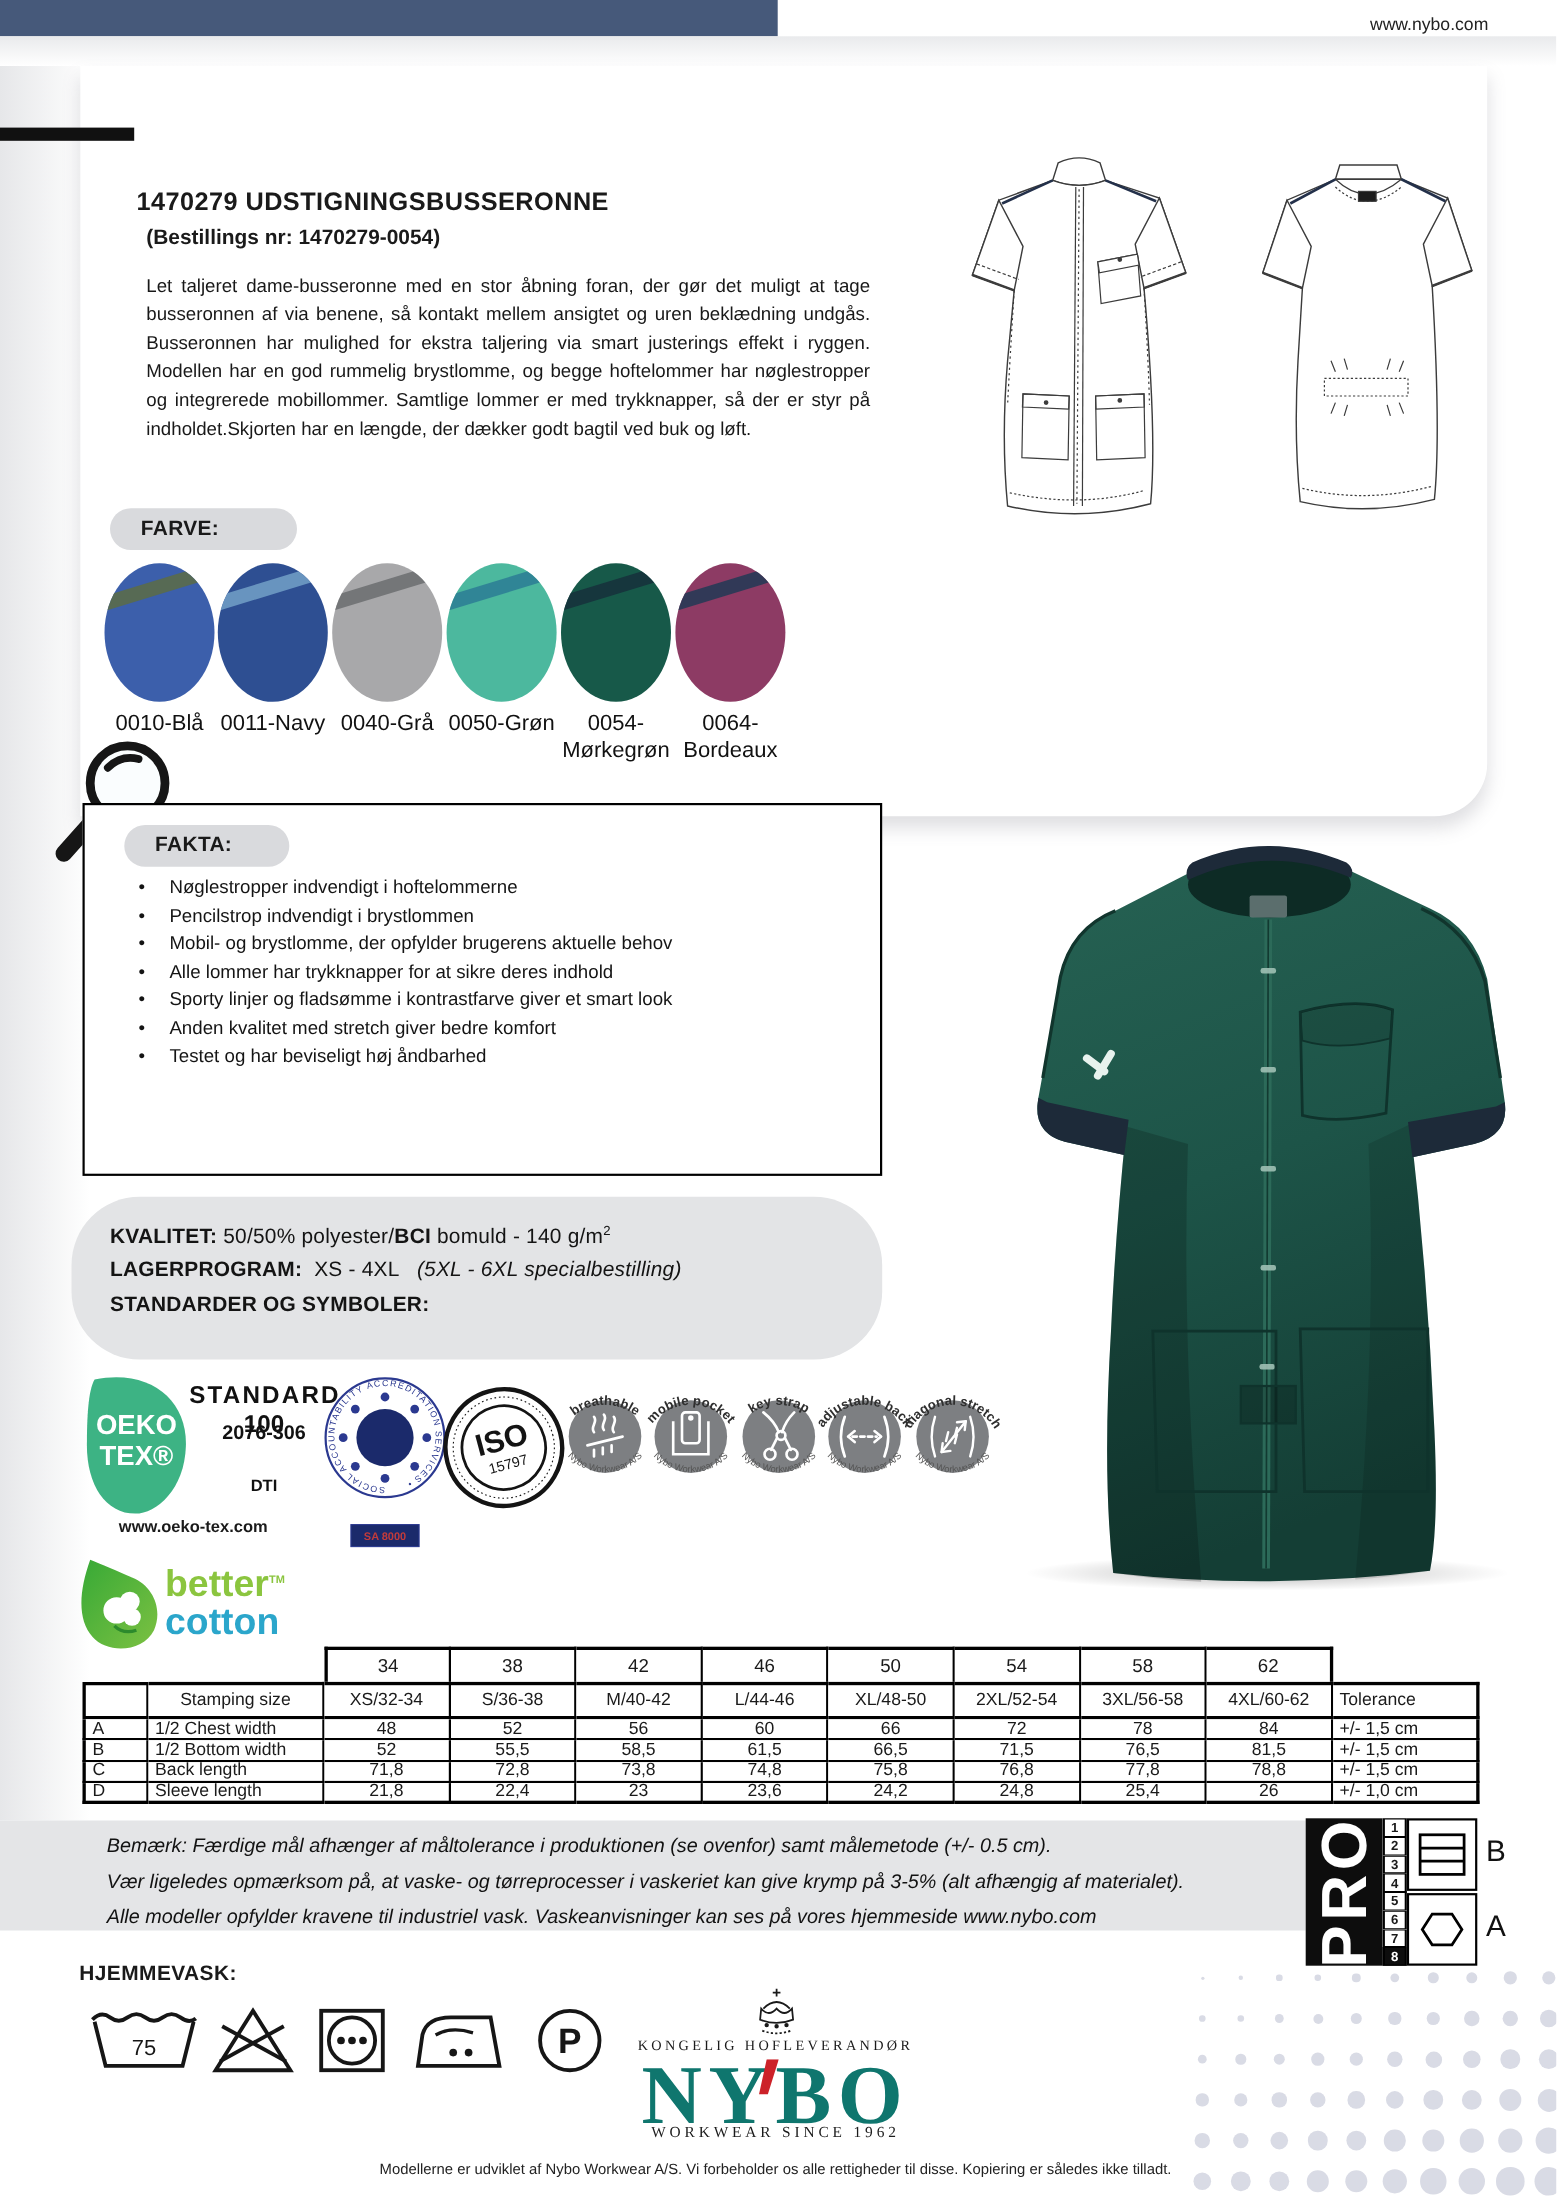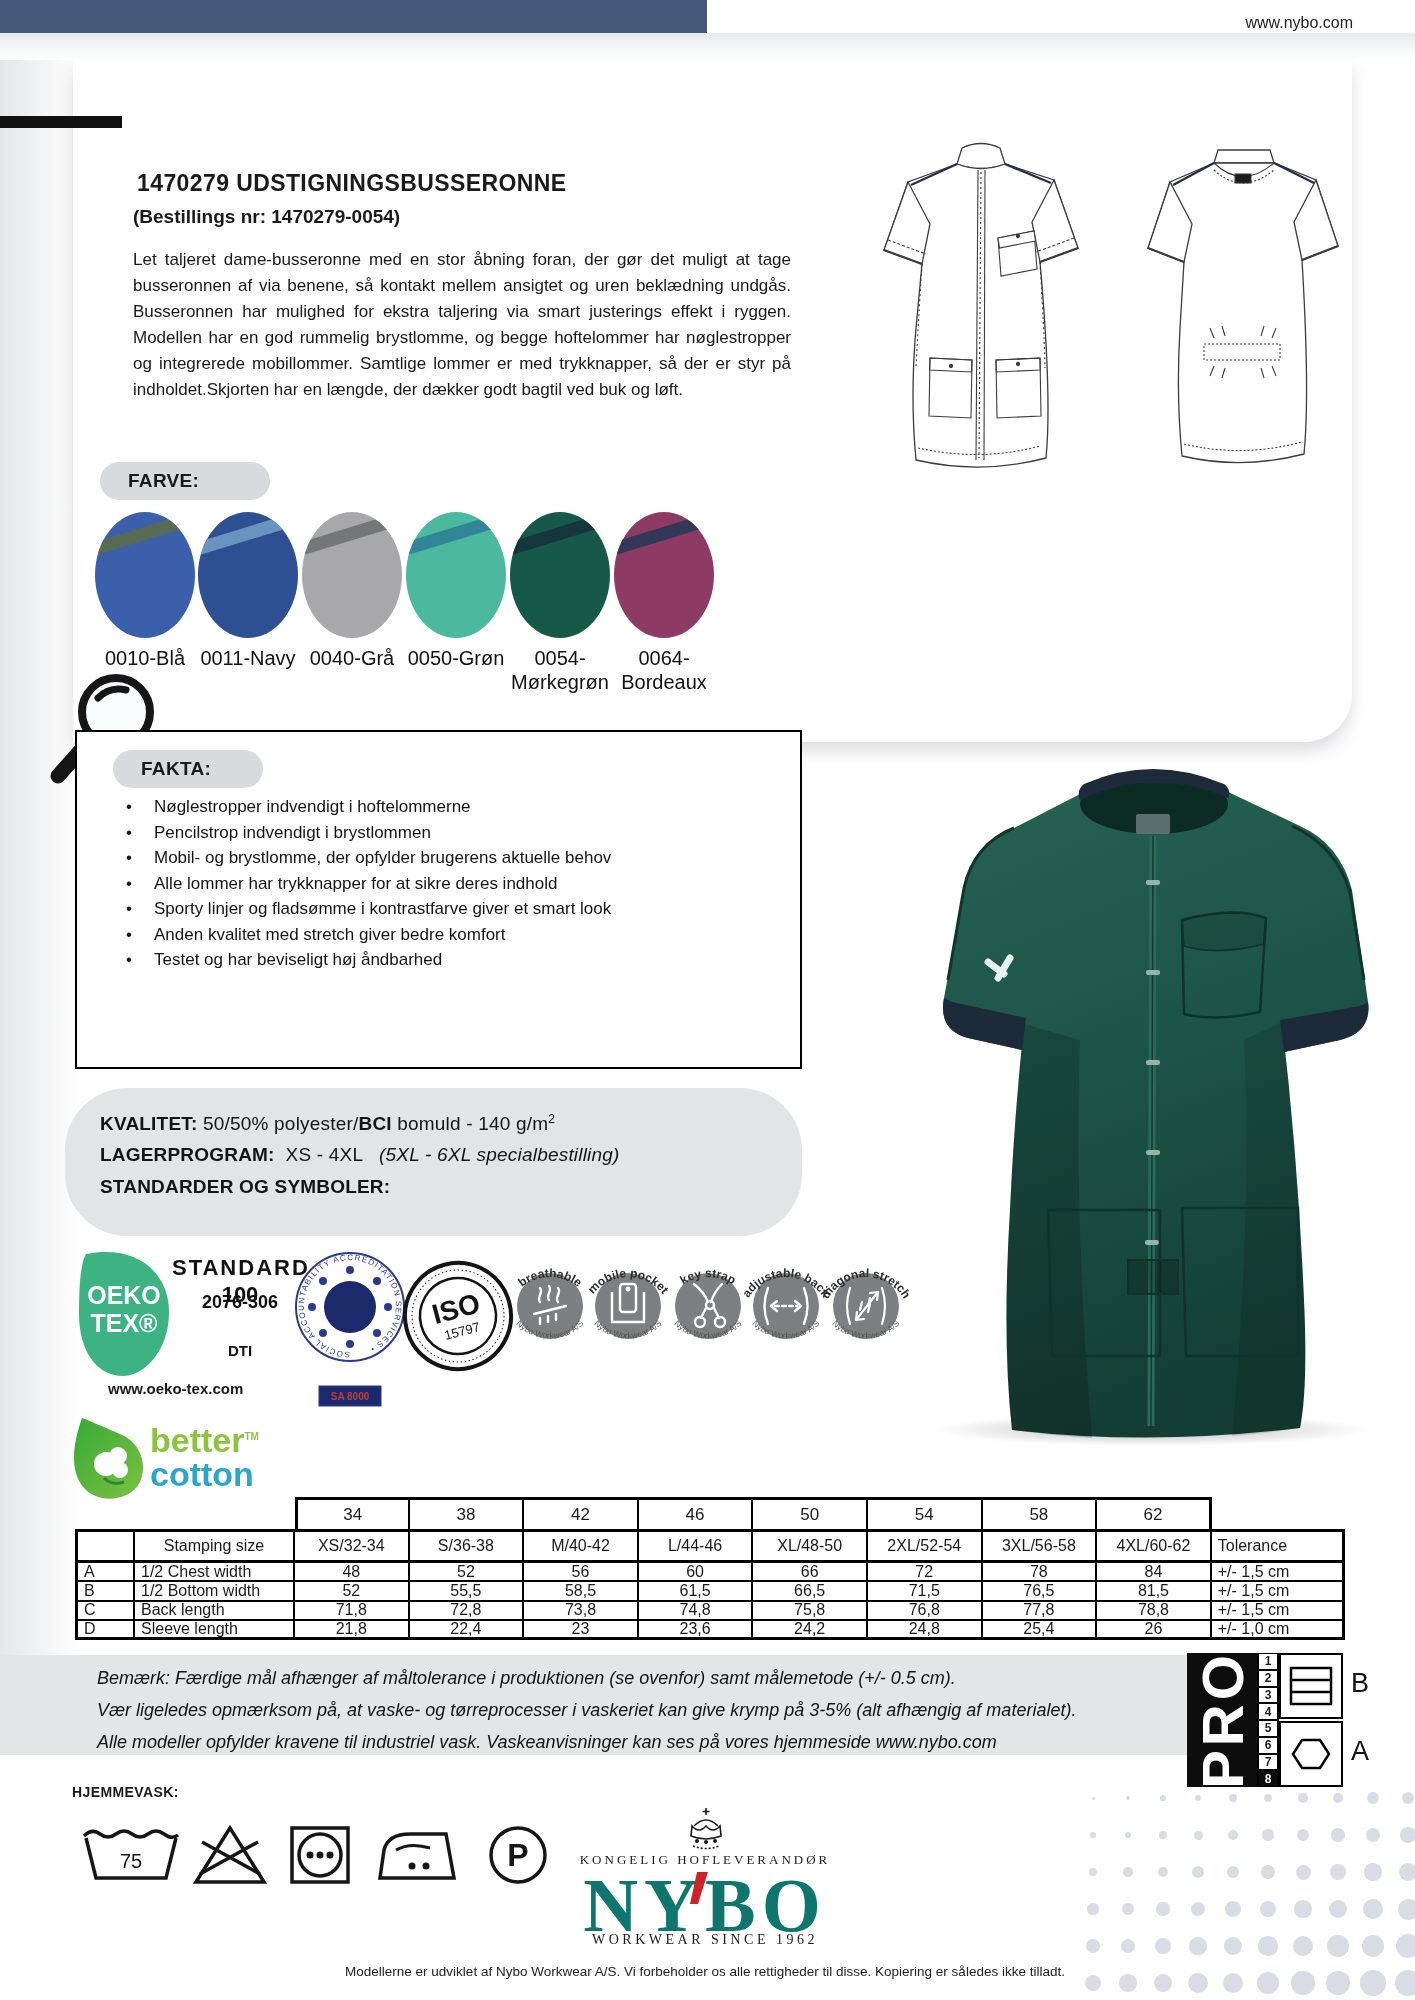--- a/index.html
+++ b/index.html
@@ -7,21 +7,21 @@
         font-family:"Liberation Sans",sans-serif;color:#1a1a1a;}
   .abs{position:absolute;}
   .topbar{left:0;top:0;width:707px;height:33px;background:#46597a;}
   .topgrad{left:0;top:33px;width:1415px;height:27px;background:linear-gradient(#e9eaec,#ffffff);}
   .leftgrad{left:0;top:60px;width:82px;height:1595px;background:linear-gradient(90deg,#e6e7e9,rgba(255,255,255,0));}
   .url{top:14px;right:62px;font-size:16px;color:#222;}
   .card{left:73px;top:60px;width:1279px;height:682px;background:#fff;
         border-bottom-right-radius:48px;box-shadow:0 10px 16px rgba(110,110,125,.22);}
   .dash{left:0;top:116px;width:122px;height:12px;background:#111;}
   .title{left:130px;top:52px;font-size:99px;font-weight:400;letter-spacing:1px;color:#151515;}
-  .ptitle{left:137px;top:170px;font-size:23px;font-weight:bold;letter-spacing:.4px;}
+  .ptitle{left:124px;top:170px;font-size:23px;font-weight:bold;letter-spacing:.4px;}
   .porder{left:133px;top:206px;font-size:19px;font-weight:bold;}
   .pdesc{left:133px;top:247px;width:658px;font-size:17px;line-height:26px;text-align:justify;color:#181818;}
   .pill{background:#d9dadd;border-radius:20px;font-weight:bold;display:flex;align-items:center;
         padding-left:28px;font-size:19px;letter-spacing:.3px;box-sizing:border-box;}
   .swatch{width:100px;height:126px;border-radius:50%;overflow:hidden;top:512px;}
   .seam{position:absolute;left:-12px;top:14px;width:130px;height:13px;transform:rotate(-17deg);opacity:.9;}
   .swlabel{top:646px;width:116px;text-align:center;font-size:20px;line-height:24px;color:#111;}
   .faktabox{left:75px;top:730px;width:723px;height:335px;border:2px solid #000;background:#fff;}
   .bullets{left:122px;top:794px;width:600px;list-style:none;margin:0;padding:0;}
   .bullets li{position:relative;padding-left:32px;font-size:17px;line-height:25.5px;color:#141414;}
@@ -49,21 +49,21 @@
   .protxt{position:absolute;left:-33px;top:33px;width:136px;height:68px;color:#fff;font-weight:bold;
           font-size:58px;letter-spacing:4px;transform:rotate(-90deg);transform-origin:50% 50%;
           display:flex;align-items:center;justify-content:center;}
   .prostrip{left:1257px;top:1653px;width:22px;height:134px;display:grid;grid-template-rows:repeat(8,1fr);}
   .prostrip div{border:2px solid #000;border-top-width:1px;border-bottom-width:1px;font-size:12px;font-weight:bold;
           display:flex;align-items:center;justify-content:center;background:#fff;box-sizing:border-box;}
   .prostrip div.inv{background:#0d0d0d;color:#fff;}
   .probox{width:64px;height:66px;border:2px solid #000;background:#fff;box-sizing:border-box;
           display:flex;align-items:center;justify-content:center;}
   .prolabel{font-size:27px;color:#111;}
-  .hjv{left:72px;top:1784px;font-size:14px;font-weight:bold;letter-spacing:.4px;}
+  .hjv{left:72px;top:1784px;font-size:19px;font-weight:bold;letter-spacing:.4px;}
   .kongelig{left:505px;top:1852px;width:400px;text-align:center;font-family:"Liberation Serif",serif;
             font-size:13px;letter-spacing:3px;color:#1b1b1b;}
   .nyboname{left:540px;top:1862px;width:330px;text-align:center;font-family:"Liberation Serif",serif;
             font-size:76px;font-weight:bold;letter-spacing:6px;color:#0f766e;}
   .since{left:540px;top:1932px;width:330px;text-align:center;font-family:"Liberation Serif",serif;
          font-size:14px;letter-spacing:3.5px;color:#1b1b1b;}
   .footer{left:190px;top:1964px;width:1030px;text-align:center;font-size:13.5px;color:#222;}
   .dotwrap{left:1085px;top:1792px;width:330px;height:208px;}
   .dotwrap span{position:absolute;border-radius:50%;background:#d9dbe5;}
 </style>

